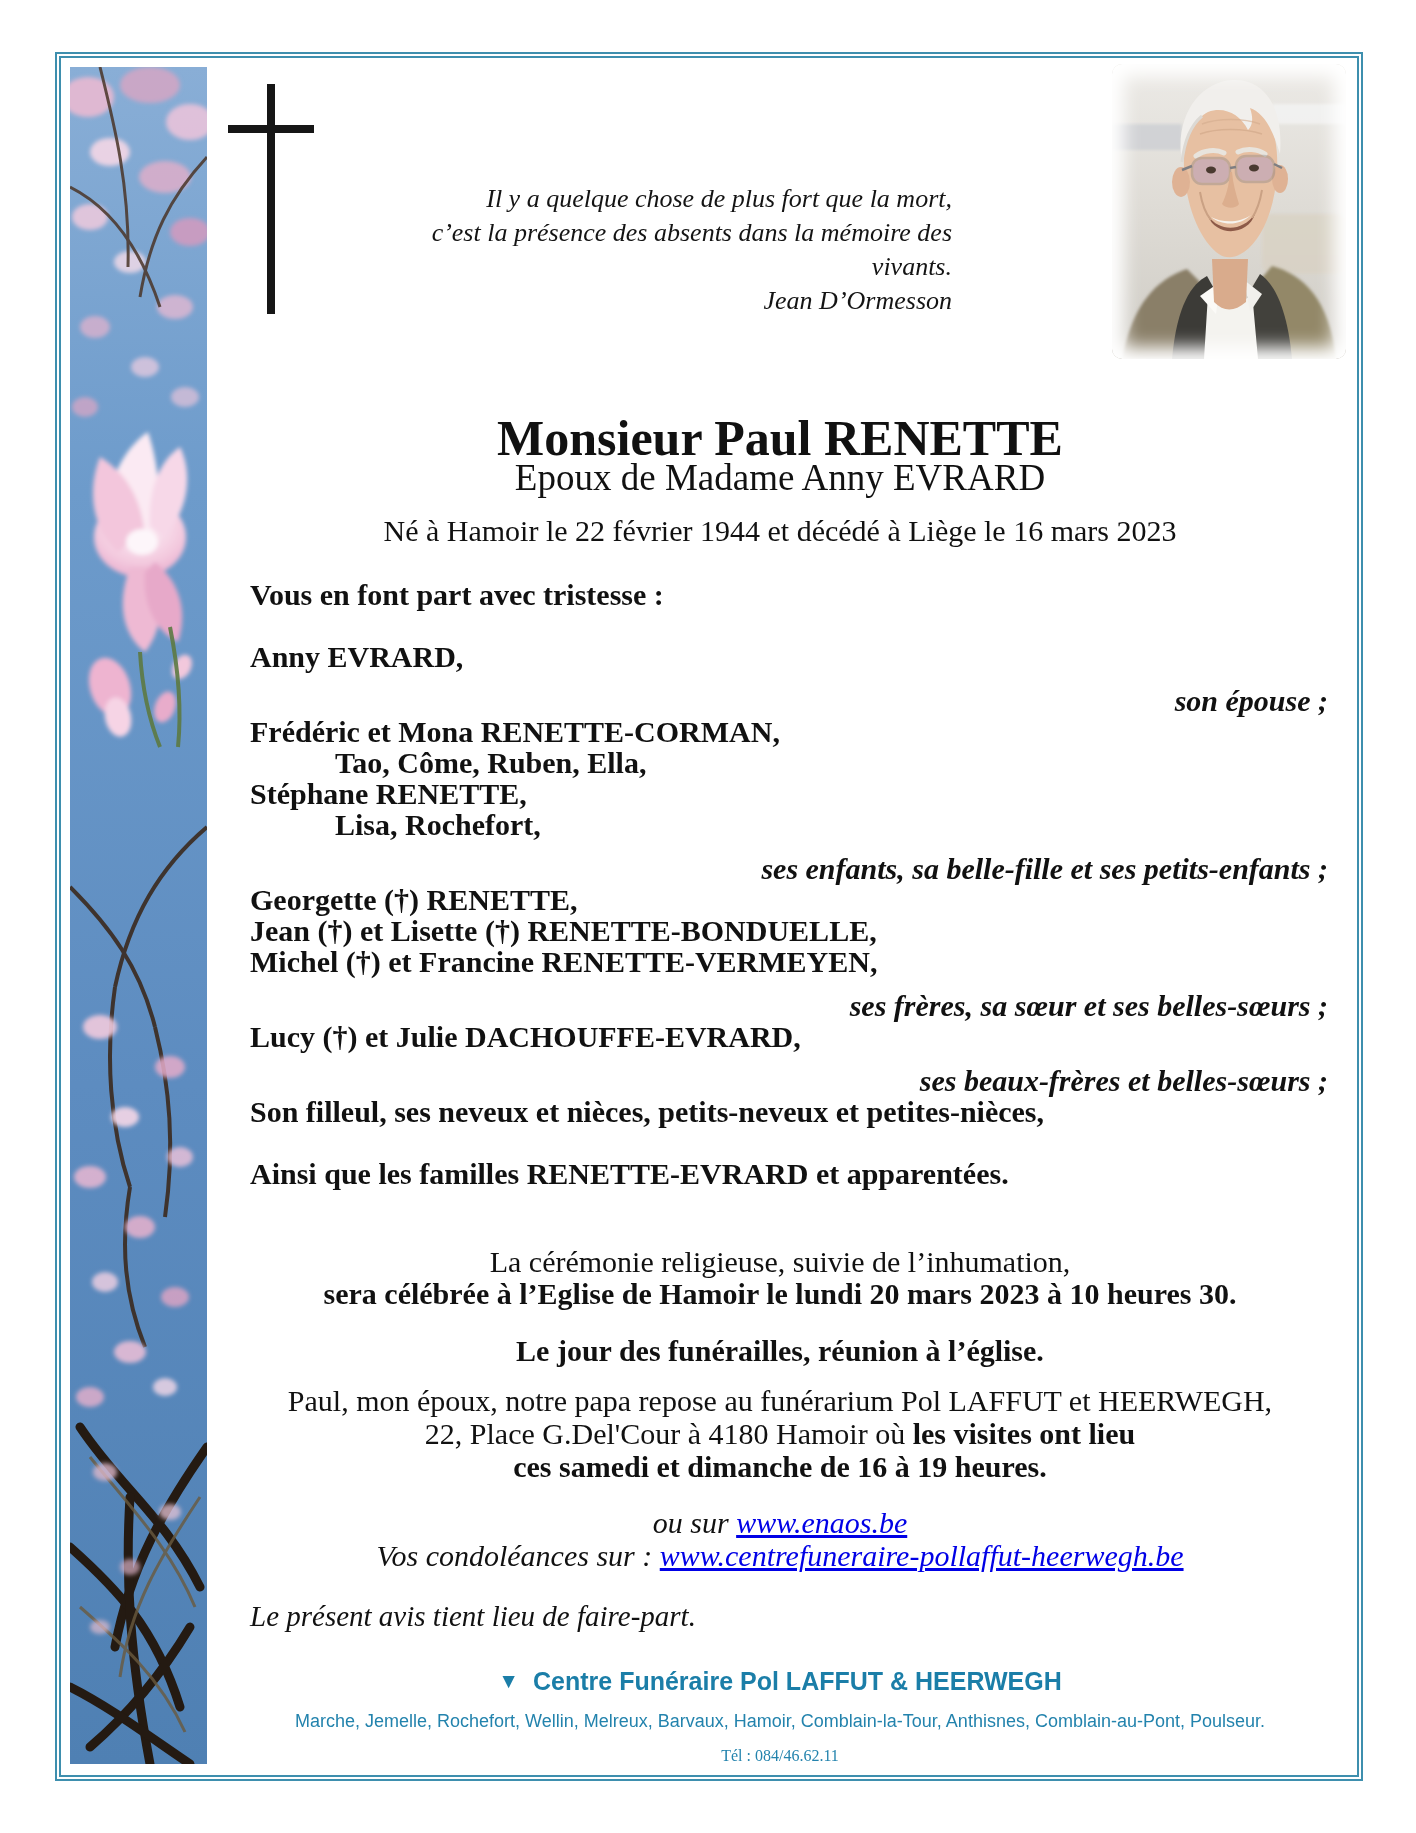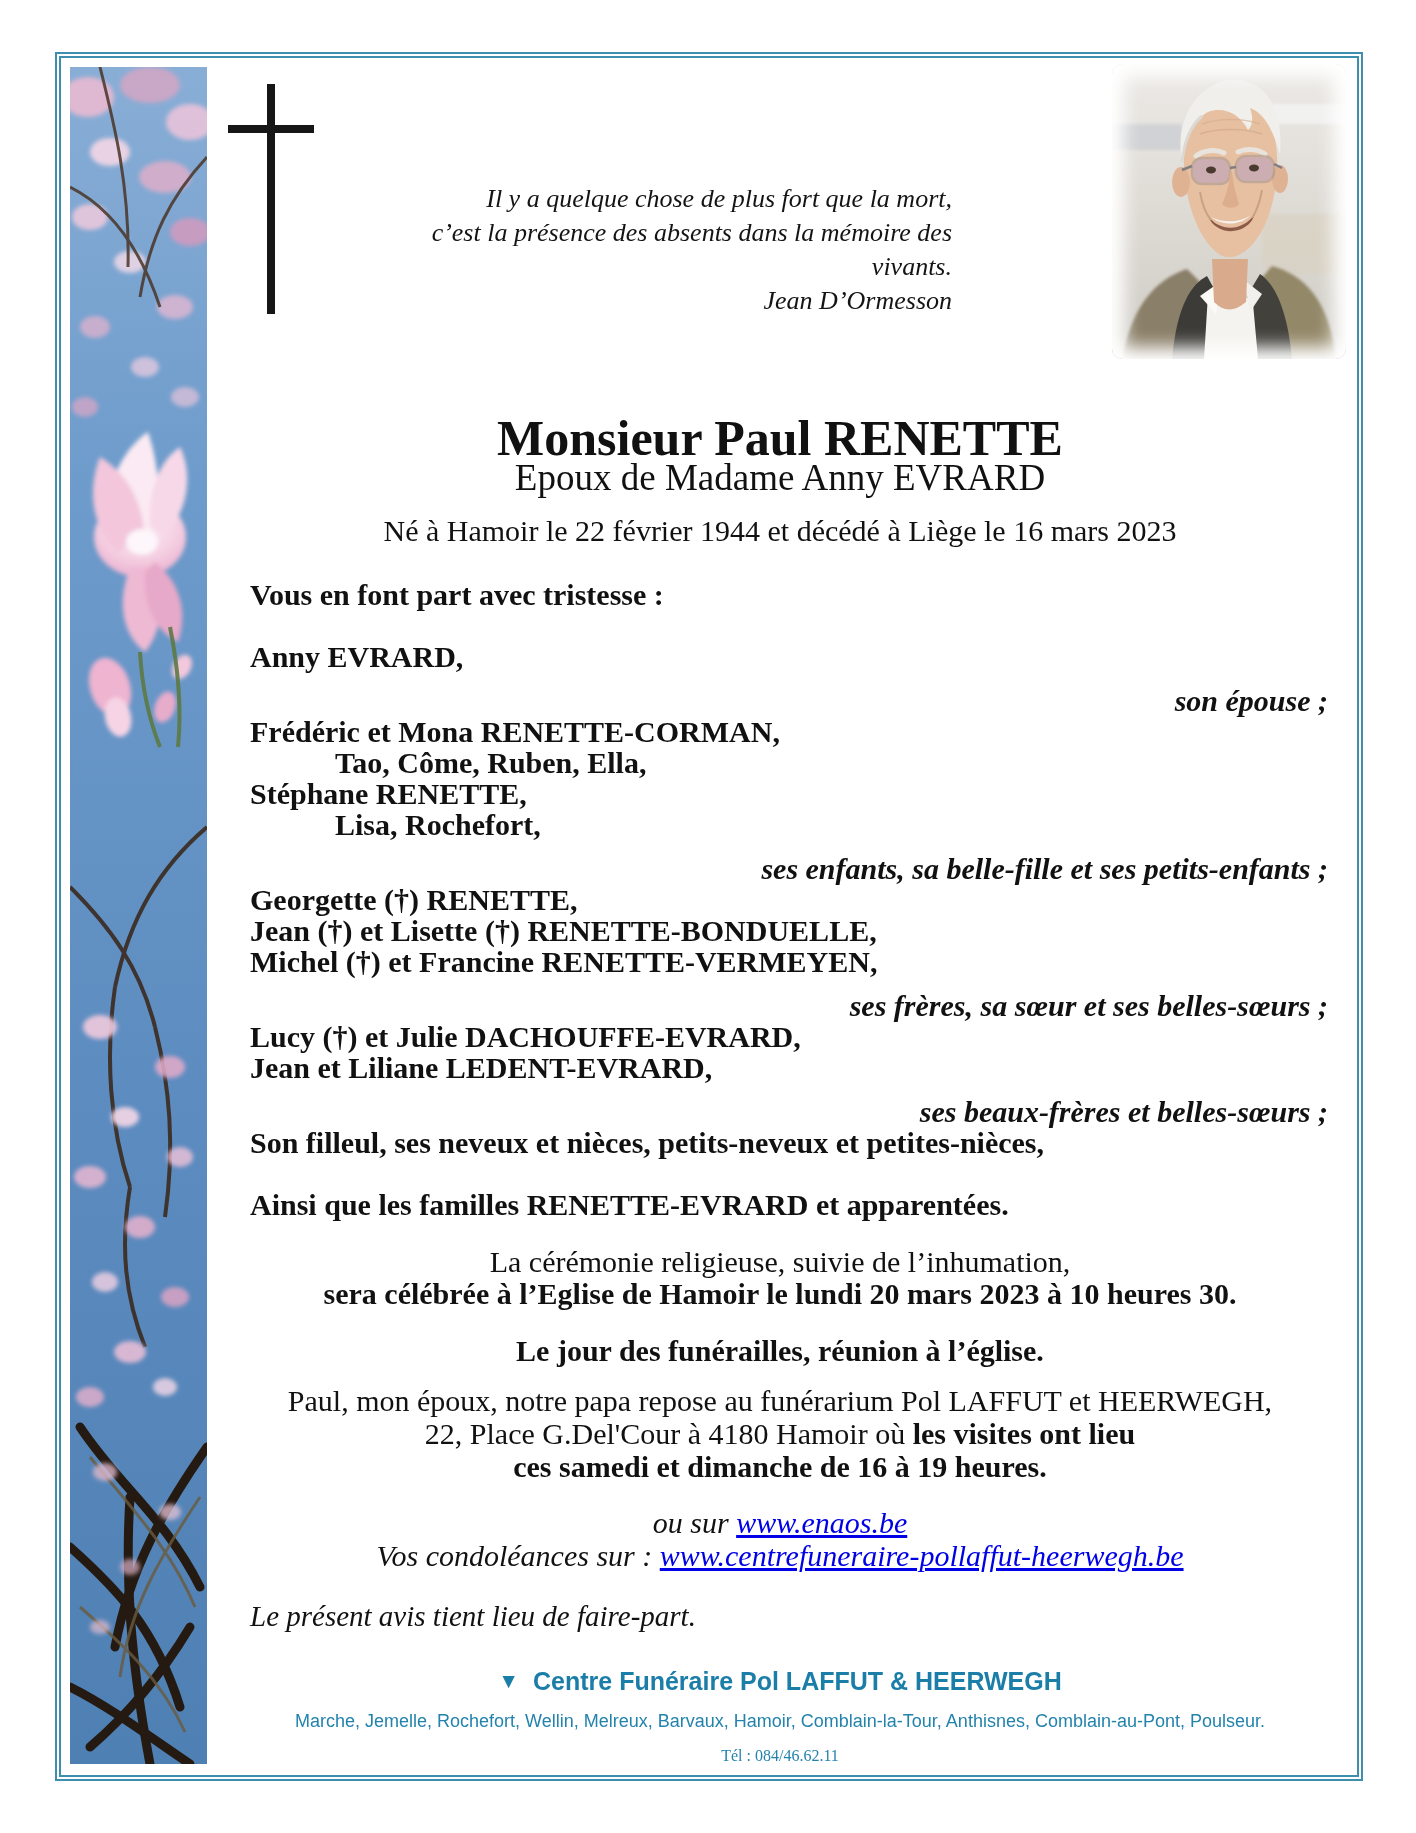--- a/index.html
+++ b/index.html
@@ -246,21 +246,20 @@
     <div class="fam-line plain">Frédéric et Mona RENETTE-CORMAN,</div>
     <div class="fam-line indent">Tao, Côme, Ruben, Ella,</div>
     <div class="fam-line plain">Stéphane RENETTE,</div>
     <div class="fam-line indent">Lisa, Rochefort,</div>
     <div class="fam-line relation">ses enfants, sa belle-fille et ses petits-enfants ;</div>
     <div class="fam-line plain">Georgette (†) RENETTE,</div>
     <div class="fam-line plain">Jean (†) et Lisette (†) RENETTE-BONDUELLE,</div>
     <div class="fam-line plain">Michel (†) et Francine RENETTE-VERMEYEN,</div>
     <div class="fam-line relation">ses frères, sa sœur et ses belles-sœurs ;</div>
     <div class="fam-line plain">Lucy (†) et Julie DACHOUFFE-EVRARD,</div>
-    <div class="fam-line plain">Jean et Liliane LEDENT-EVRARD,</div>
     <div class="fam-line relation">ses beaux-frères et belles-sœurs ;</div>
     <div class="fam-line plain">Son filleul, ses neveux et nièces, petits-neveux et petites-nièces,</div>
     <div class="fam-line blank">&nbsp;</div>
     <div class="fam-line plain">Ainsi que les familles RENETTE-EVRARD et apparentées.</div>
   </div>
 
 <div class="centerband cer1">
   <div>La cérémonie religieuse, suivie de l’inhumation,</div>
   <div class="b">sera célébrée à l’Eglise de Hamoir le lundi 20 mars 2023 à 10 heures 30.</div>
 </div>

